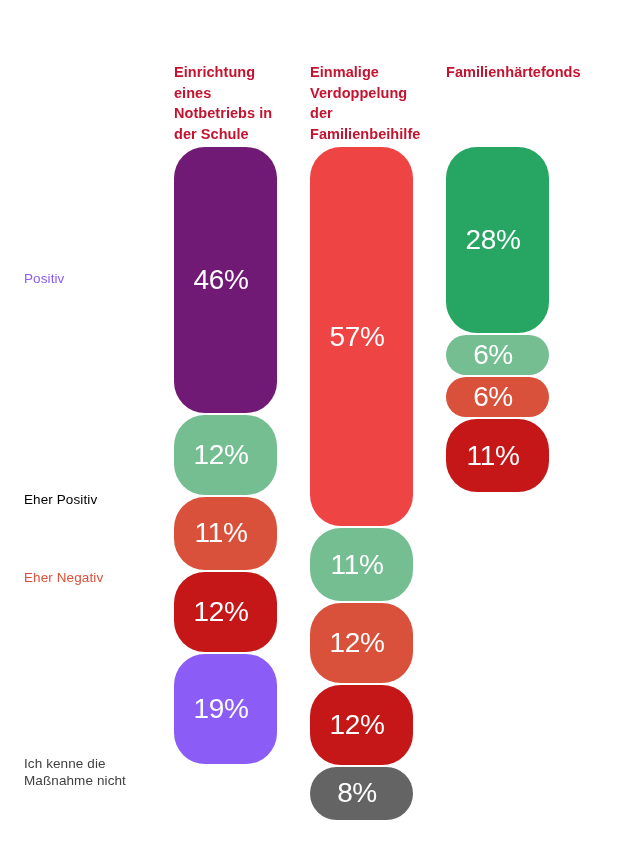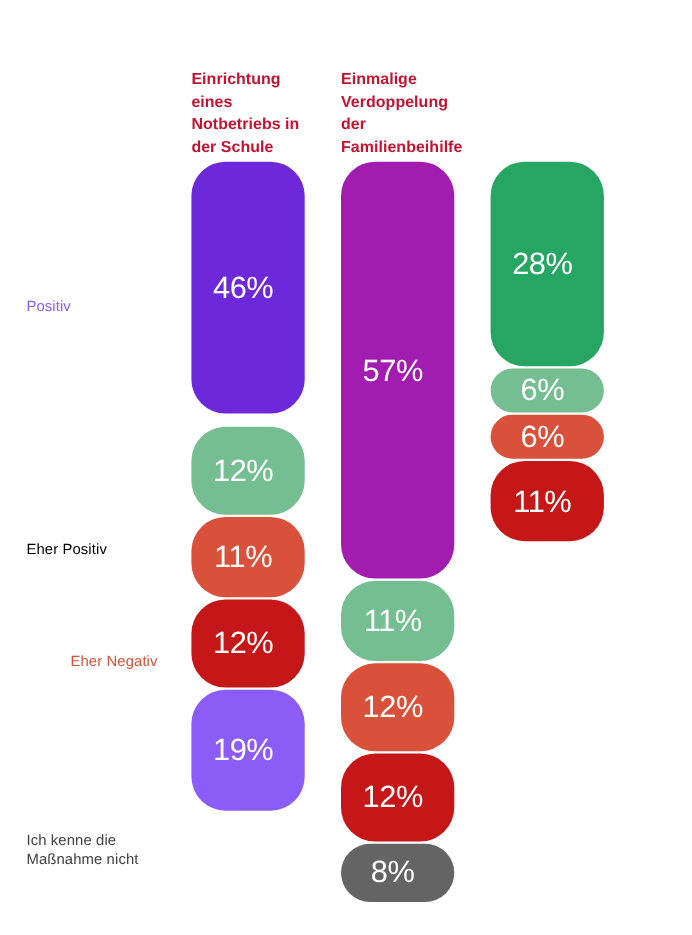--- a/index.html
+++ b/index.html
@@ -83,66 +83,67 @@
   }
 </style>
 </head>
 <body>
 
 <div id="chart-root">
 
   <div class="legend">
       <div class="legend-item" style="top: 270px; color: #8b5cf6;"><span>Positiv</span></div>
       <div class="legend-item" style="top: 491px; color: #000000;"><span>Eher Positiv</span></div>
-      <div class="legend-item" style="top: 592px; color: rgb(217, 81, 58); margin-left: 40px;"><span>Eher Negativ</span></div>
+      <div class="legend-item" style="top: 569px; color: rgb(217, 81, 58);"><span>Eher Negativ</span></div>
       <div class="legend-item" style="top: 755px; color: #404040;"><span>Ich kenne die Maßnahme nicht</span></div>
     </div>
 
   <div id="columns-host">
       <div class="column" style="left: 174px;">
         <div class="col-header">Einrichtung eines Notbetriebs in der Schule</div>
         <div class="bar" style="top: 147px; height: 673px; width: 103px;">
-          <div class="seg" title="Positiv" style="height: 229px; background: #6d28d9; margin-bottom: 12px;">
+          <div class="seg" title="Positiv" style="height: 266px; background: #701a75; margin-bottom: 2px;">
             <span class="seg-label">46%</span>
           </div>
           <div class="seg" title="Eher Positiv" style="height: 79.8px; background: rgb(116, 190, 146); margin-bottom: 2px;">
             <span class="seg-label">12%</span>
           </div>
           <div class="seg" title="Eher Negativ" style="height: 73.15px; background: rgb(217, 81, 58); margin-bottom: 2px;">
             <span class="seg-label">11%</span>
           </div>
           <div class="seg" title="Negativ" style="height: 79.8px; background: rgb(197, 23, 24); margin-bottom: 2px;">
             <span class="seg-label">12%</span>
           </div>
           <div class="seg" title="Ich kenne die Maßnahme nicht" style="height: 110px; background: #8b5cf6;">
             <span class="seg-label">19%</span>
           </div>
         </div>
       </div>
       <div class="column" style="left: 310px;">
         <div class="col-header">Einmalige Verdoppelung der Familienbeihilfe</div>
         <div class="bar" style="top: 147px; height: 673px; width: 103px;">
-          <div class="seg" title="Positiv" style="height: 379.05px; background: #a21caf; margin-bottom: 2px;">
+          <div class="seg" title="Positiv" style="height: 379.05px; background: #ef4444; margin-bottom: 2px;">
             <span class="seg-label">57%</span>
           </div>
           <div class="seg" title="Eher Positiv" style="height: 73.15px; background: rgb(116, 190, 146); margin-bottom: 2px;">
             <span class="seg-label">11%</span>
           </div>
           <div class="seg" title="Eher Negativ" style="height: 79.8px; background: rgb(217, 81, 58); margin-bottom: 2px;">
             <span class="seg-label">12%</span>
           </div>
           <div class="seg" title="Negativ" style="height: 79.8px; background: rgb(197, 23, 24); margin-bottom: 2px;">
             <span class="seg-label">12%</span>
           </div>
           <div class="seg" title="Ich kenne die Maßnahme nicht" style="height: 53.2px; background: rgb(100, 100, 100);">
             <span class="seg-label">8%</span>
           </div>
         </div>
       </div>
       <div class="column" style="left: 446px;">
+        <div class="col-header">Familienhärtefonds</div>
         <div class="bar" style="top: 147px; height: 673px; width: 103px;">
           <div class="seg" title="Positiv" style="height: 186.2px; background: rgb(39, 165, 99); margin-bottom: 2px;">
             <span class="seg-label">28%</span>
           </div>
           <div class="seg" title="Eher Positiv" style="height: 39.9px; background: rgb(116, 190, 146); margin-bottom: 2px;">
             <span class="seg-label">6%</span>
           </div>
           <div class="seg" title="Eher Negativ" style="height: 39.9px; background: rgb(217, 81, 58); margin-bottom: 2px;">
             <span class="seg-label">6%</span>
           </div>

